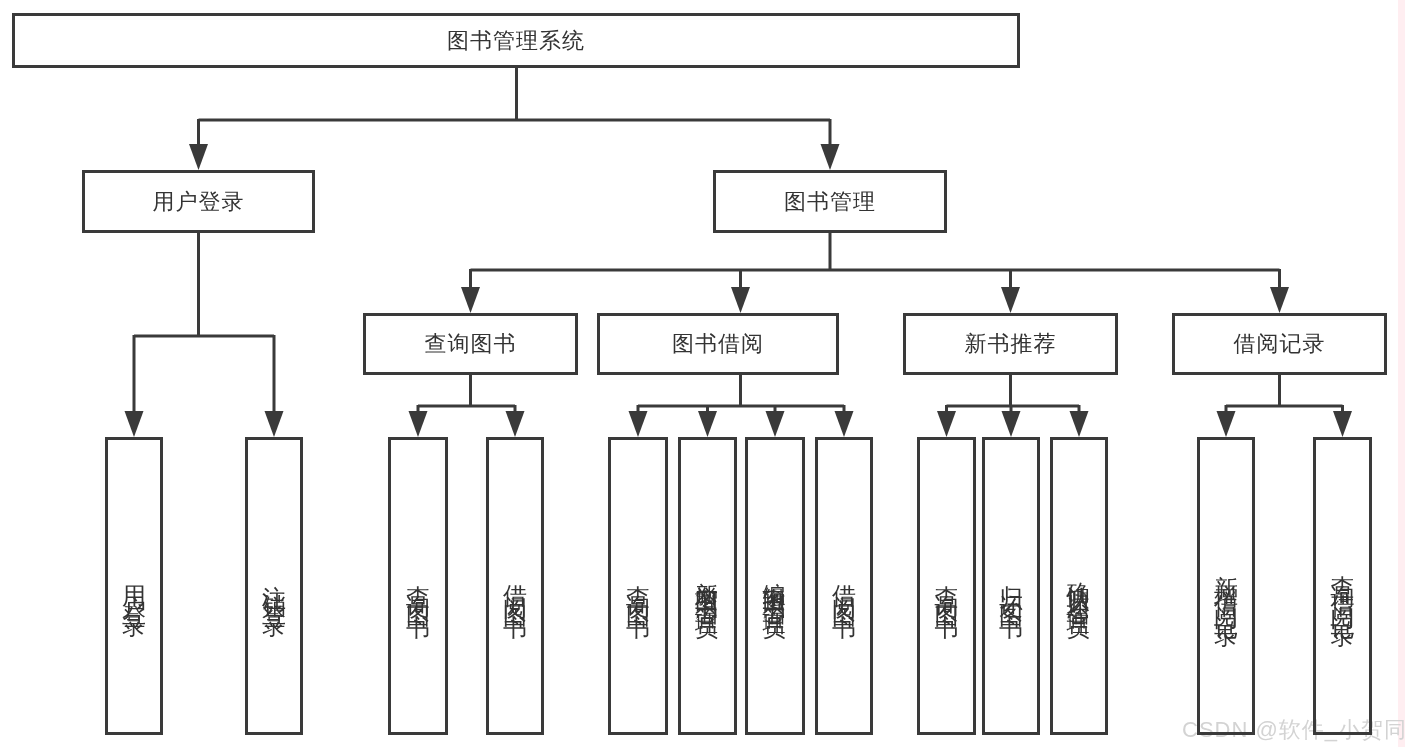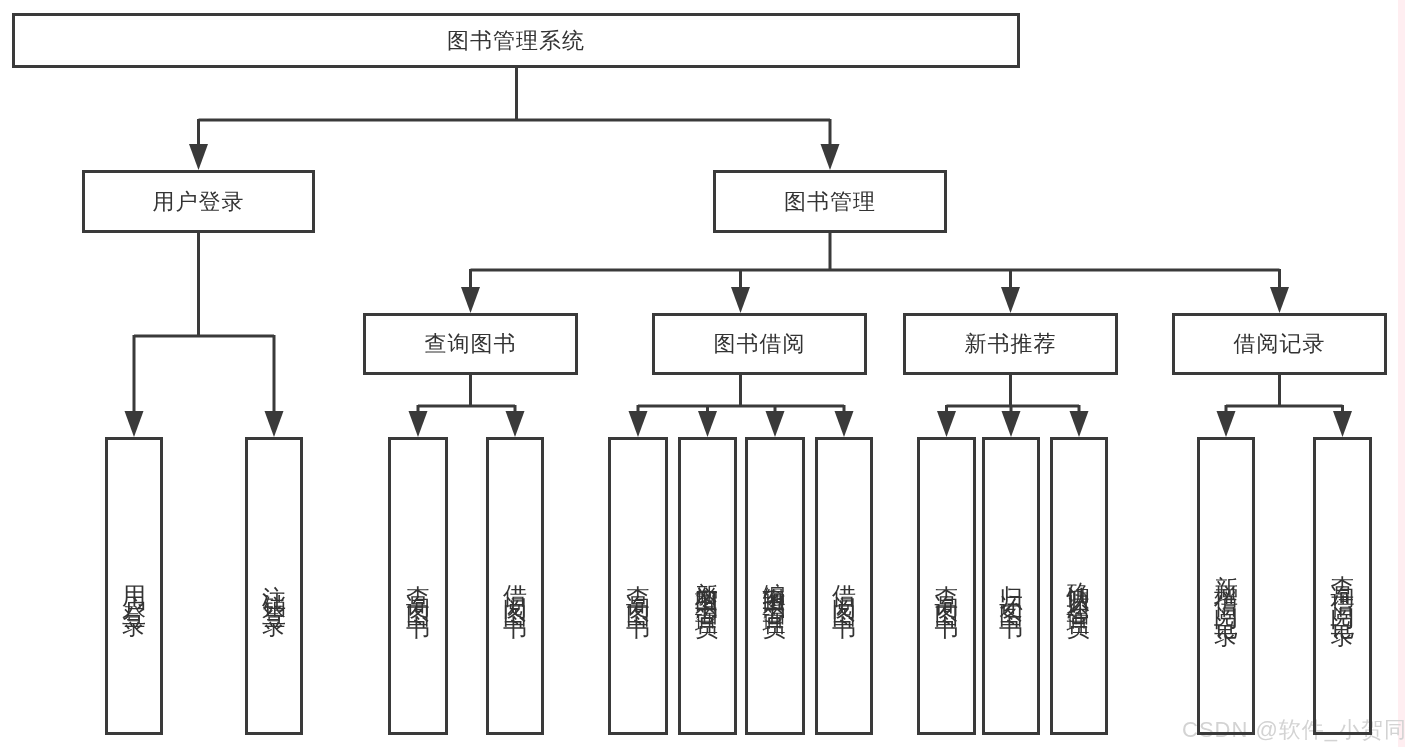--- a/index.html
+++ b/index.html
@@ -97,21 +97,21 @@
   <div class="box hbox" style="left:82px;top:170px;width:233px;height:63px">
     <span>用户登录</span>
   </div>
   <div class="box hbox" style="left:713px;top:170px;width:234px;height:63px">
     <span>图书管理</span>
   </div>
 
   <div class="box hbox" style="left:363px;top:313px;width:215px;height:62px">
     <span>查询图书</span>
   </div>
-  <div class="box hbox" style="left:652px;top:313px;width:215px;height:62px">
+  <div class="box hbox" style="left:597px;top:313px;width:242px;height:62px">
     <span>图书借阅</span>
   </div>
   <div class="box hbox" style="left:903px;top:313px;width:215px;height:62px">
     <span>新书推荐</span>
   </div>
   <div class="box hbox" style="left:1172px;top:313px;width:215px;height:62px">
     <span>借阅记录</span>
   </div>
 
   <div class="box leaf" style="left:105px;width:58px">

